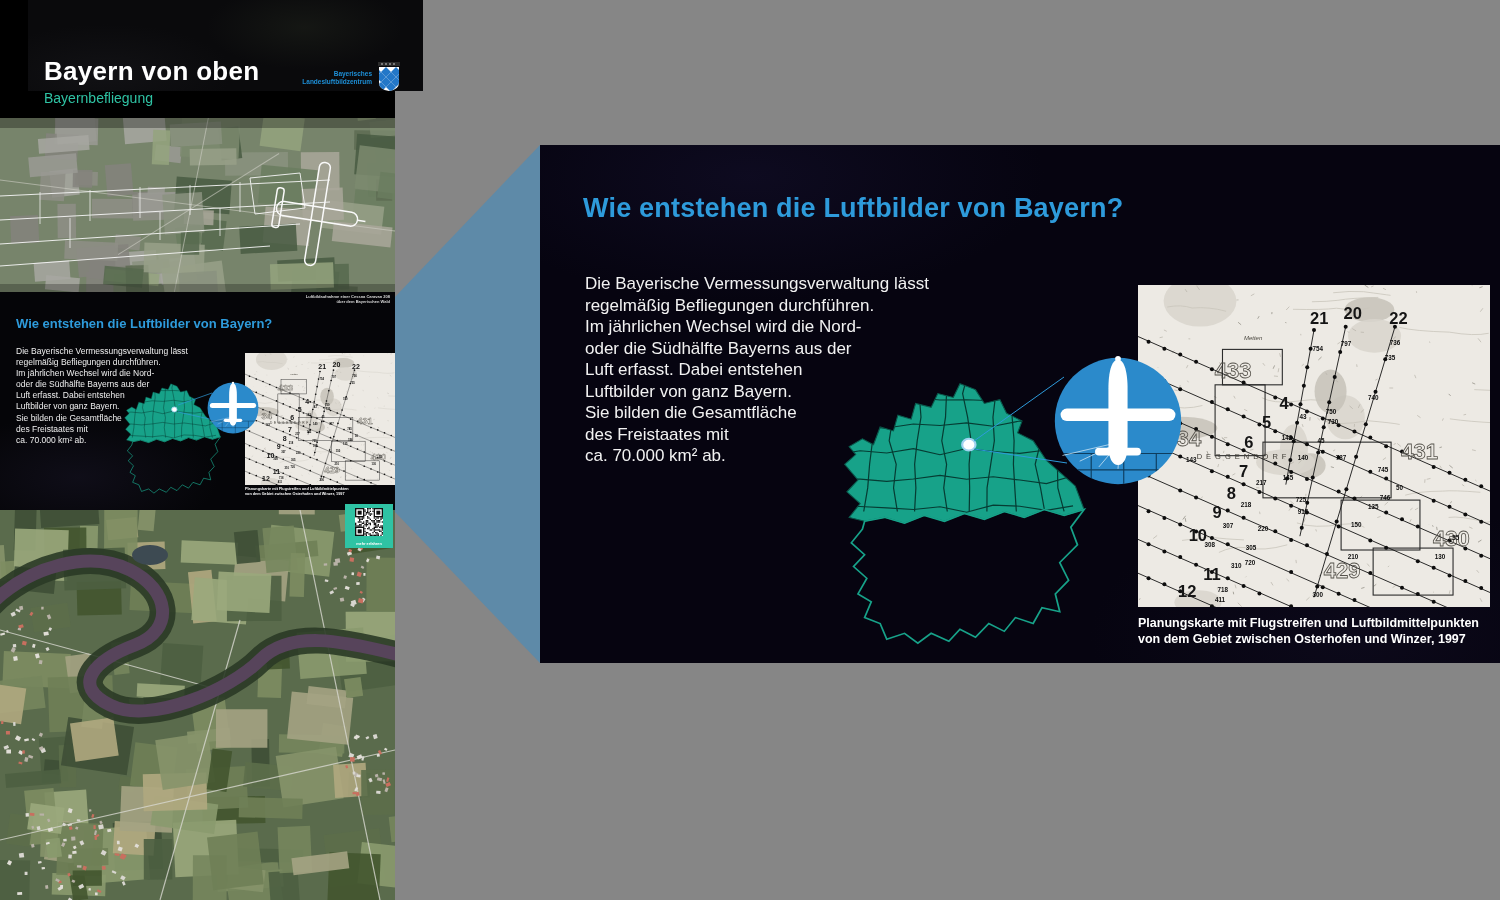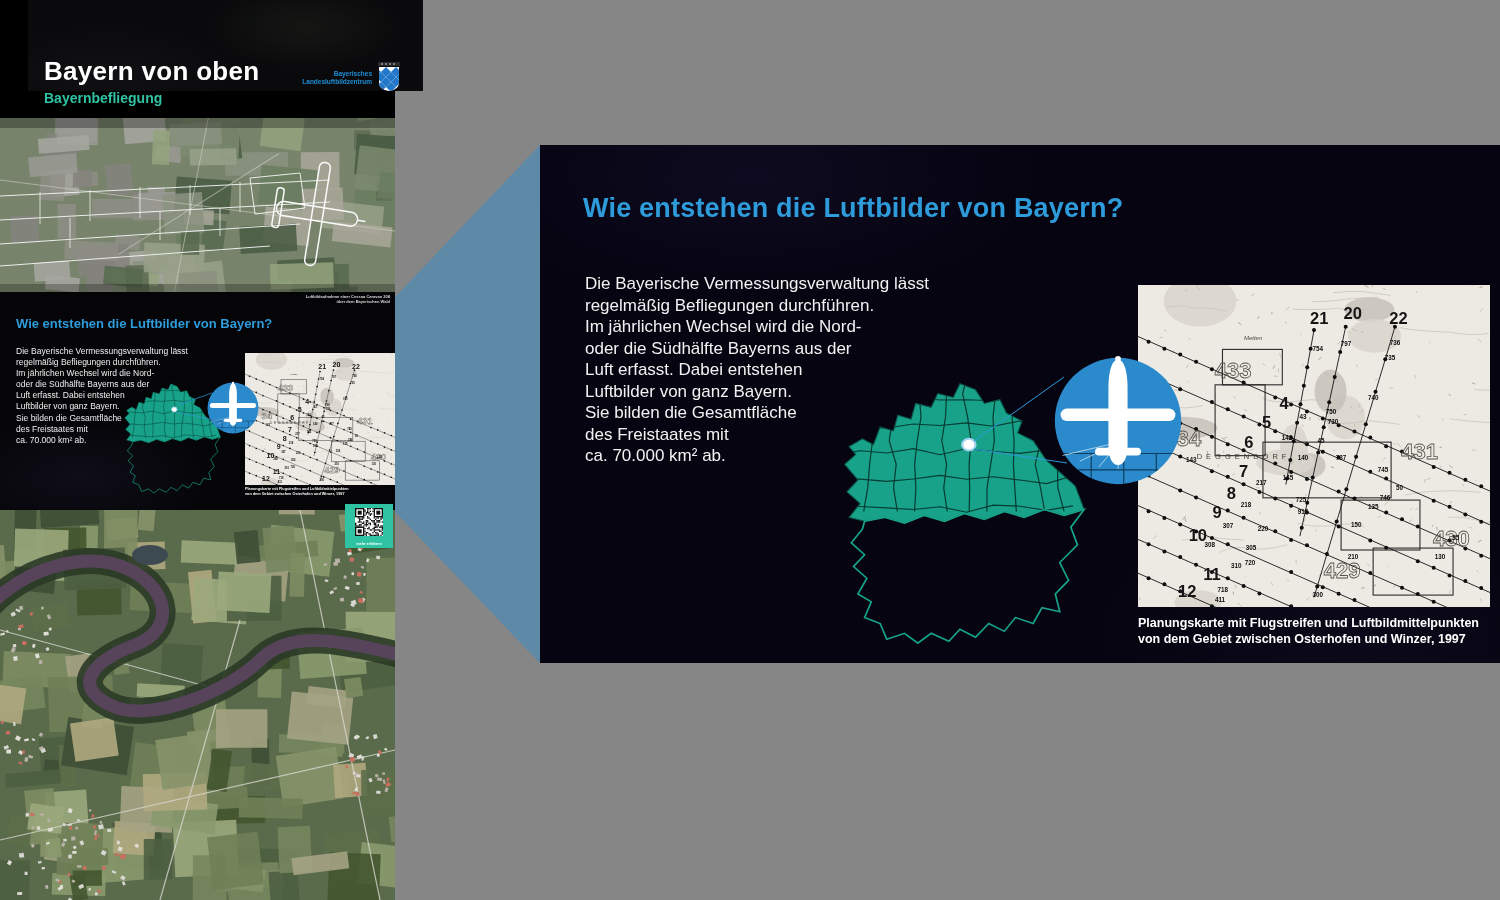--- a/index.html
+++ b/index.html
@@ -6,21 +6,21 @@
   .stage{position:relative;width:1500px;height:900px;overflow:hidden;
          font-family:"Liberation Sans",sans-serif;background:var(--bg-gray,#868686);}
   .abs{position:absolute;}
   svg{display:block;}
   
   .poster{position:absolute;left:0;top:0;width:395px;height:900px;background:#000;}
   .poster-header{position:absolute;left:8px;top:0;width:395px;height:91px;
      background:radial-gradient(140px 60px at 70% 30%,rgba(70,80,55,.18),transparent 70%),
                 radial-gradient(180px 70px at 20% 80%,rgba(60,60,70,.15),transparent 70%),#0a0a0c;margin-left:20px;}
   .poster-title{position:absolute;left:16px;top:56px;color:#fff;font-size:26px;font-weight:bold;letter-spacing:.3px;}
-  .poster-subtitle{position:absolute;left:16px;top:90px;color:var(--accent-teal,#2fc3a4);font-size:14px;font-weight:bold;}
+  .poster-subtitle{position:absolute;left:16px;top:90px;color:var(--accent-teal,#2fc3a4);font-size:14px;font-weight:normal;}
   .logo-text{position:absolute;left:238px;top:70px;width:106px;text-align:right;
      color:#1e8fd6;font-size:6.5px;font-weight:bold;line-height:8px;}
   .shield{position:absolute;left:350px;top:62px;}
   .photo-strip{position:absolute;left:0;top:118px;width:395px;height:174px;background:#6d7a64;}
   .mid-section{position:absolute;left:0;top:292px;width:395px;height:218px;
      background:radial-gradient(200px 90px at 20% 85%,rgba(25,22,40,.5),transparent 70%),#050508;}
   .mini-photo-caption{position:absolute;right:5px;top:294px;text-align:right;
      color:#d8d8d8;font-size:4px;line-height:5px;font-weight:bold;}
   .mini-heading{position:absolute;left:16px;top:316px;color:var(--accent-blue,#2e9bdb);
      font-size:13px;font-weight:bold;}

